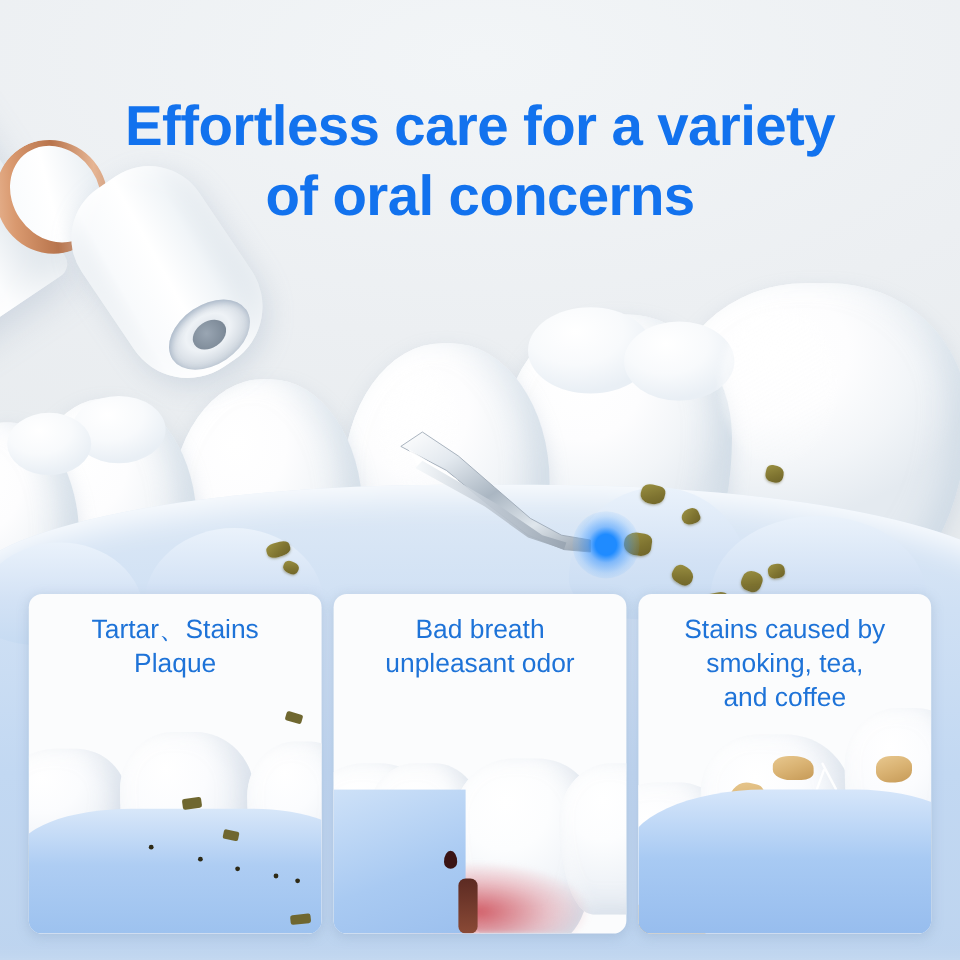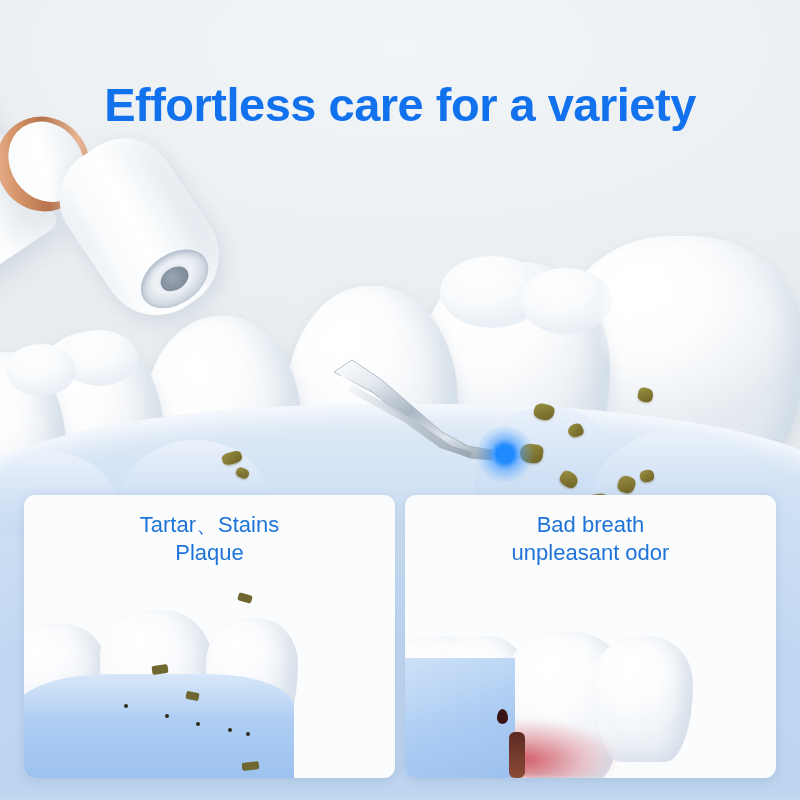--- a/index.html
+++ b/index.html
@@ -408,20 +408,21 @@
                L492,450 L468,446 L442,432 L412,406 L382,380 L352,360 Z" fill="url(#metal)" stroke="#9aa6b3" stroke-width="0.7"></path>
       <path d="M340,374 L382,400 L350,392 Z" fill="#ffffff" opacity="0.85"></path>
       <path d="M352,384 L414,420 L452,446 L472,452 L470,458 L440,448 L404,422 L346,390 Z" fill="url(#metal2)" opacity="0.9"></path>
     </svg>
 
     <div class="glow"></div>
   </div>
 
   <div class="headline">
     <span class="ln">Effortless care for a variety</span>
+    <span class="ln">of oral concerns</span>
   </div>
 
   <div class="cards">
 
     <div class="card">
       <div class="card-title">Tartar、Stains
 Plaque</div>
       <div class="card-art">
         <div class="c2-t" style="left:-26px; bottom:44px; width:108px; height:110px; border-radius:46% 40% 26% 30% / 40% 38% 62% 60%;"></div>
         <div class="c2-t" style="left:76px; bottom:26px; width:112px; height:142px; border-radius:40% 44% 28% 26% / 34% 36% 64% 66%;"></div>
@@ -449,15 +450,36 @@
         <div class="c1-t" style="left:28px; bottom:14px; width:96px; height:128px; border-radius:42% 42% 28% 28% / 36% 36% 64% 64%;"></div>
         <div class="c1-t" style="left:100px; bottom:-4px; width:120px; height:150px; border-radius:42% 42% 26% 26% / 34% 34% 66% 66%;"></div>
         <div class="c1-t" style="left:188px; bottom:16px; width:100px; height:126px; border-radius:44% 44% 28% 28% / 38% 38% 62% 62%;"></div>
         <div class="c1-red"></div>
         <div class="c1-gum"></div>
         <div class="c1-gap" style="left:104px; bottom:0px;"></div>
         <div class="c1-spot" style="left:92px; bottom:54px;"></div>
       </div>
     </div>
 
+    <div class="card">
+      <div class="card-title">Stains caused by
+smoking, tea,
+and coffee</div>
+      <div class="card-art">
+        <div class="c3-t" style="left:-34px; bottom:-6px; width:112px; height:132px; border-radius:44% 40% 26% 30% / 38% 36% 62% 64%;"></div>
+        <div class="c3-t" style="left:52px; bottom:18px; width:126px; height:148px; border-radius:40% 46% 28% 26% / 34% 38% 66% 62%;"></div>
+        <div class="c3-t" style="left:172px; bottom:52px; width:104px; height:136px; border-radius:44% 44% 28% 28% / 36% 38% 64% 62%;"></div>
+        <div class="c3-stain" style="left:58px; bottom:20px; width:116px; height:34px; border-radius:20% 50% 14% 14% / 64% 72% 36% 36%;"></div>
+        <div class="c3-stain" style="left:-34px; bottom:-4px; width:92px; height:28px; border-radius:26% 46% 14% 14% / 66% 70% 34% 34%;"></div>
+        <div class="c3-stain" style="left:176px; bottom:54px; width:96px; height:30px; border-radius:22% 48% 14% 14% / 64% 70% 36% 36%;"></div>
+        <div class="c3-stain" style="left:74px; bottom:88px; width:30px; height:38px; border-radius:48% 30% 40% 52%; transform:rotate(12deg);"></div>
+        <div class="c3-stain" style="left:112px; bottom:128px; width:34px; height:20px; border-radius:40% 50% 30% 44%;"></div>
+        <div class="c3-stain" style="left:12px; bottom:62px; width:26px; height:18px; border-radius:44% 36% 48% 36%;"></div>
+        <div class="c3-stain" style="left:198px; bottom:126px; width:30px; height:22px; border-radius:42% 38% 46% 38%;"></div>
+        <div class="c3-crack" style="left:148px; bottom:104px; width:2px; height:34px; transform:rotate(20deg);"></div>
+        <div class="c3-crack" style="left:158px; bottom:118px; width:2px; height:26px; transform:rotate(-28deg);"></div>
+        <div class="c3-crack" style="left:142px; bottom:84px; width:2px; height:22px; transform:rotate(44deg);"></div>
+        <div class="c3-gum"></div>
+      </div>
+    </div>
 
   </div>
 </div>
 
 </body></html>

